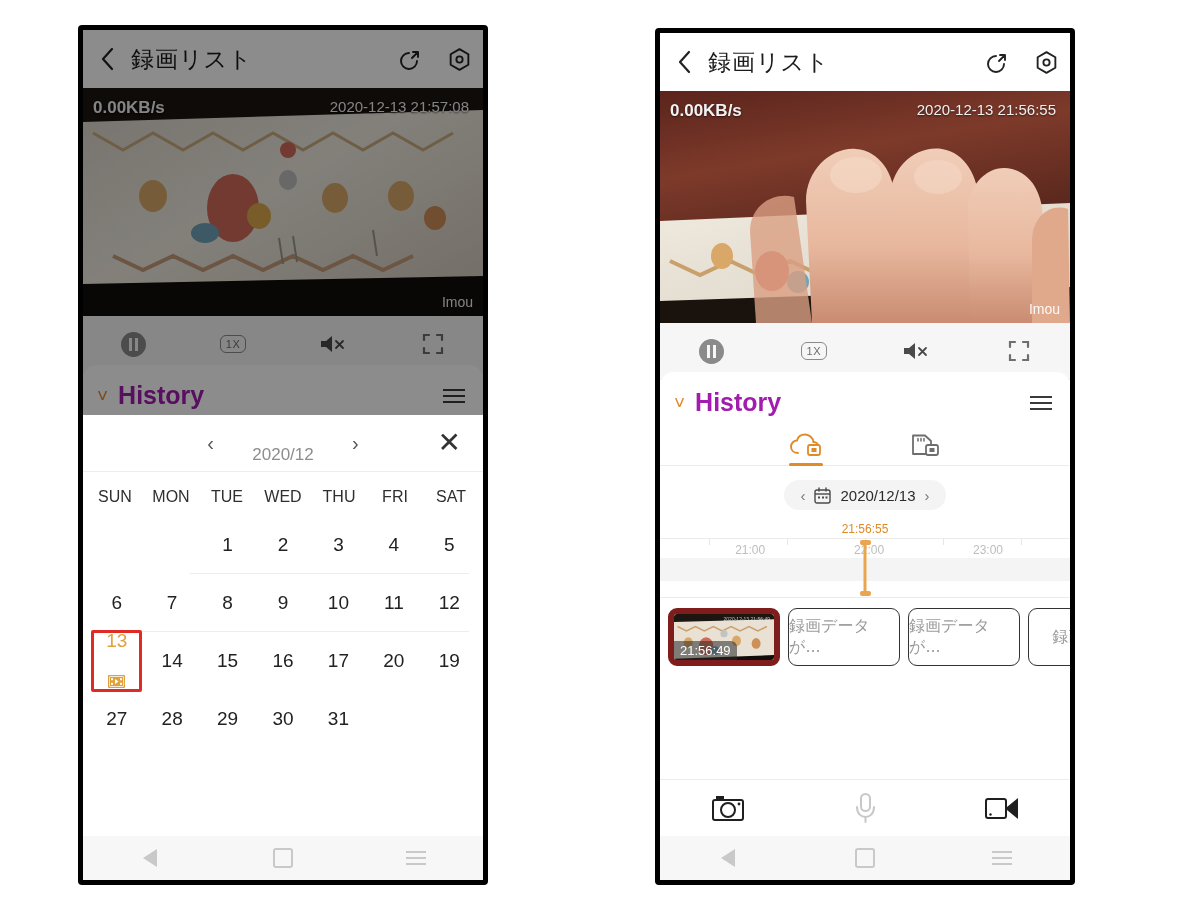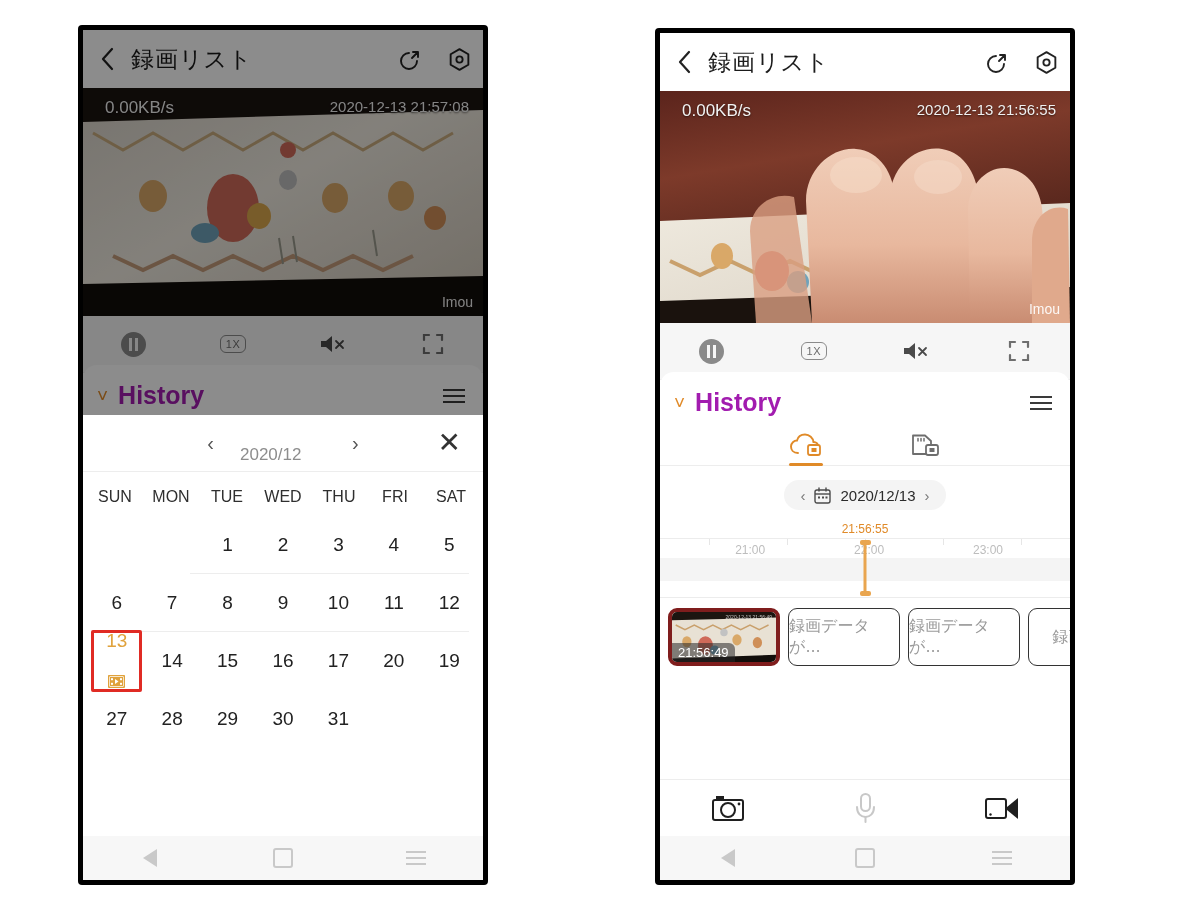--- a/index.html
+++ b/index.html
@@ -19,22 +19,22 @@
   
   .app-header{position:relative;height:58px;background:#fff;display:flex;align-items:center;}
   .hdr-back{width:48px;display:flex;align-items:center;justify-content:center;font-size:26px;color:#222;}
   .hdr-title{font-size:23px;color:#1b1b1b;letter-spacing:1px;}
   .hdr-spacer{flex:1;}
   .hdr-ic{width:48px;display:flex;align-items:center;justify-content:center;}
 
   
   .video{position:relative;width:100%;overflow:hidden;background:#2b1c18;}
   .video-bg{position:absolute;inset:0;}
-  .v-overlay-text{position:absolute;left:22px;top:10px;color:#f2f2f2;font-size:17px;
-    text-shadow:0 1px 2px rgba(0,0,0,.6);font-weight:normal;}
+  .v-overlay-text{position:absolute;left:10px;top:10px;color:#f2f2f2;font-size:17px;
+    text-shadow:0 1px 2px rgba(0,0,0,.6);font-weight:bold;}
   .v-overlay-time{position:absolute;right:14px;top:10px;color:#f0f0f0;font-size:15px;
     text-shadow:0 1px 2px rgba(0,0,0,.6);}
   .v-watermark{position:absolute;right:10px;bottom:6px;color:#fff;font-size:14px;opacity:.92;}
 
   
   .ctrls{height:56px;background:#f6f6f6;display:flex;align-items:center;
     border-bottom:1px solid #ececec;}
   .ctrl{flex:1;display:flex;align-items:center;justify-content:center;}
   .pause-circle{width:25px;height:25px;border-radius:50%;background:#8a8a8a;position:relative;}
   .pause-circle:before,.pause-circle:after{content:"";position:absolute;top:6px;width:3px;height:13px;background:#f6f6f6;}
@@ -71,21 +71,21 @@
   .tl-tick{position:absolute;top:0;width:1px;height:6px;background:#e6e6e6;}
   .tl-head{position:absolute;top:2px;bottom:2px;width:3px;background:#e9a54f;left:50%;transform:translateX(-50%);}
   .tl-head:before,.tl-head:after{content:"";position:absolute;left:50%;transform:translateX(-50%);
     width:11px;height:5px;background:#e9a54f;border-radius:2px;}
   .tl-head:before{top:-1px;}
   .tl-head:after{bottom:-1px;}
 
   
   .clips{display:flex;gap:8px;padding:10px 0 0 8px;overflow:hidden;}
   .clip{width:112px;height:58px;border-radius:9px;flex:0 0 auto;position:relative;overflow:hidden;}
-  .clip.sel{border:4px solid #7f1d1d;box-sizing:border-box;}
+  .clip.sel{border:6px solid #7f1d1d;box-sizing:border-box;}
   .clip-img{position:absolute;inset:0;}
   .clip-time{position:absolute;left:0;bottom:0;background:rgba(40,40,40,.55);color:#fff;
     font-size:13px;padding:2px 6px;border-top-right-radius:6px;}
   .clip-stamp{position:absolute;right:4px;top:2px;font-size:5px;color:#e9e9e9;opacity:.8;}
   .clip.empty{border:1.4px solid #333;box-sizing:border-box;display:flex;align-items:center;
     justify-content:center;background:#fff;color:#9a9a9a;font-size:16px;
     font-family:"DejaVu Sans",sans-serif;}
 
   
   .actionbar{position:absolute;left:0;right:0;bottom:44px;height:56px;background:#fff;
@@ -102,21 +102,21 @@
   .nav-lines span{display:block;width:20px;height:2px;background:#c9c9c9;margin:4px 0;}
 
   
   .scrim{position:absolute;left:0;right:0;top:0;background:rgba(0,0,0,.45);}
 
   
   .cal{position:absolute;left:0;right:0;background:#fff;}
   .cal-head{height:56px;display:flex;align-items:center;justify-content:center;position:relative;
     border-bottom:1px solid #ededed;}
   .cal-nav{font-size:20px;color:#555;padding:0 26px;}
-  .cal-month{font-size:17px;color:#8d8d8d;min-width:86px;text-align:left;margin-top:24px;}
+  .cal-month{font-size:17px;color:#8d8d8d;min-width:86px;text-align:center;margin-top:24px;}
   .cal-close{position:absolute;right:22px;font-size:28px;color:#333;line-height:1;}
   .dow{display:grid;grid-template-columns:repeat(7,1fr);padding:16px 4px 10px;}
   .dow div{text-align:center;font-size:16px;color:#2f2f2f;}
   .weeks{padding:0 6px;}
   .week{display:grid;grid-template-columns:repeat(7,1fr);position:relative;}
   .week .sep{position:absolute;left:2%;right:12%;bottom:0;height:1px;background:#ededed;}
   .day{height:58px;display:flex;flex-direction:column;align-items:center;justify-content:center;
     font-size:19px;color:#222;position:relative;}
   .day.blank{color:transparent;}
   .day.sel{color:#e0a23c;gap:16px;}

